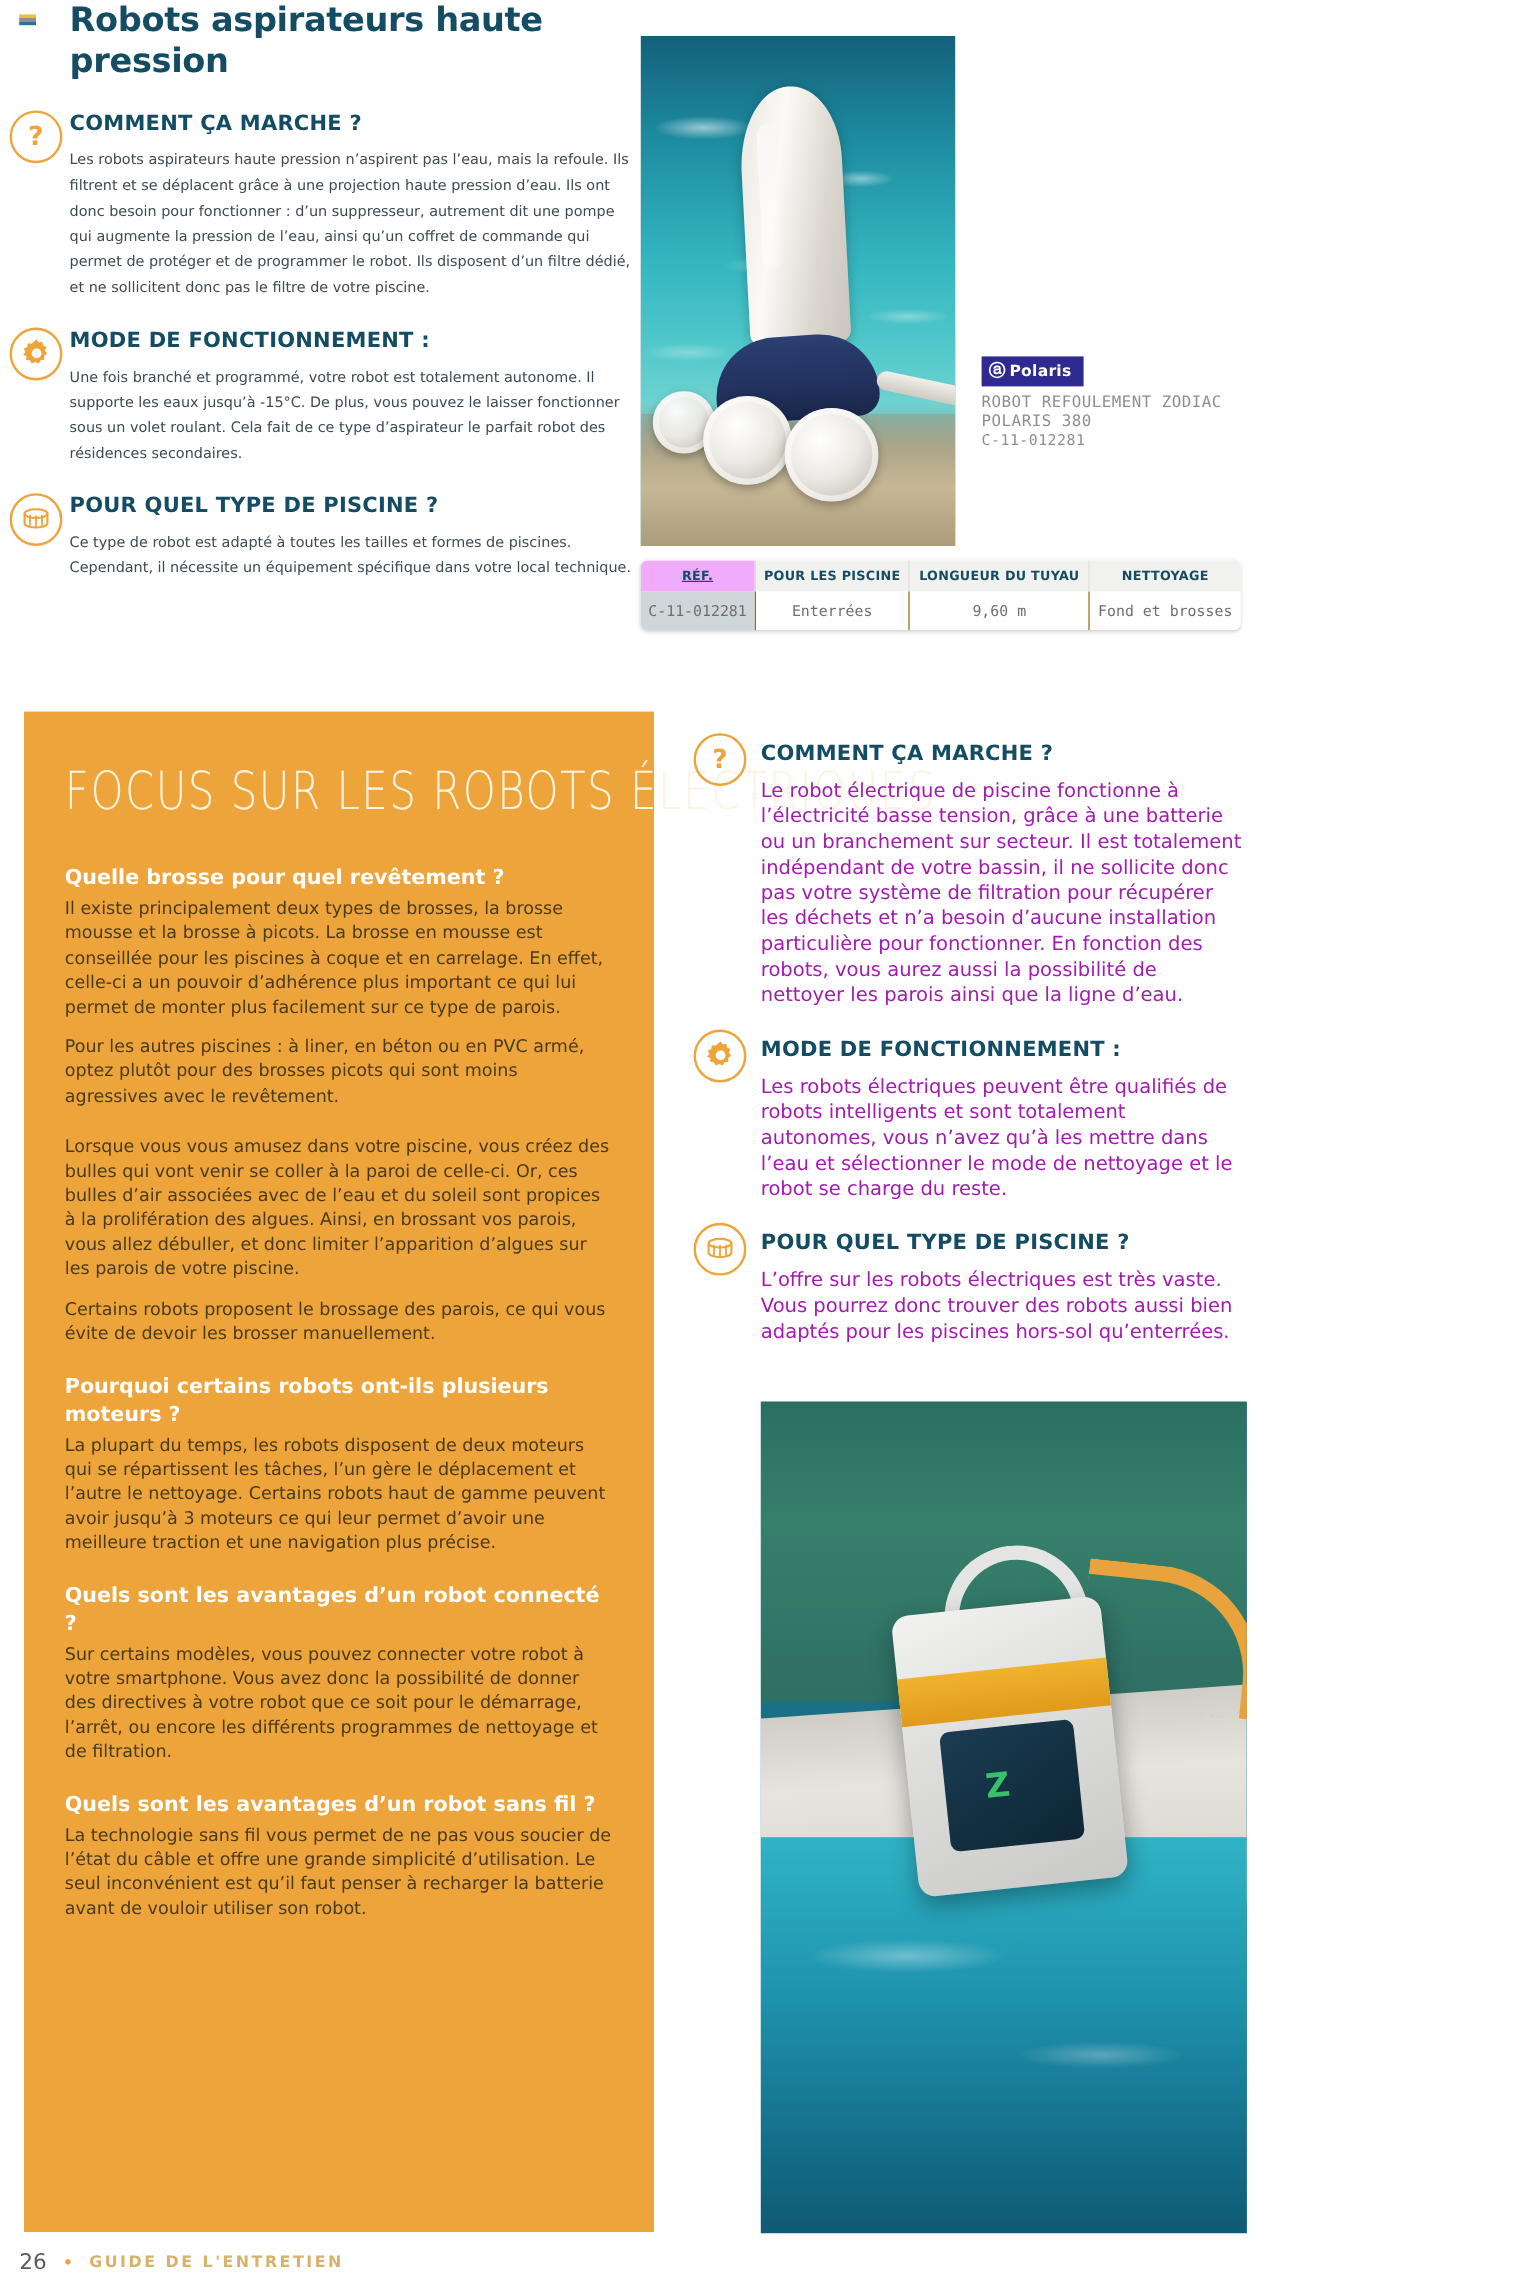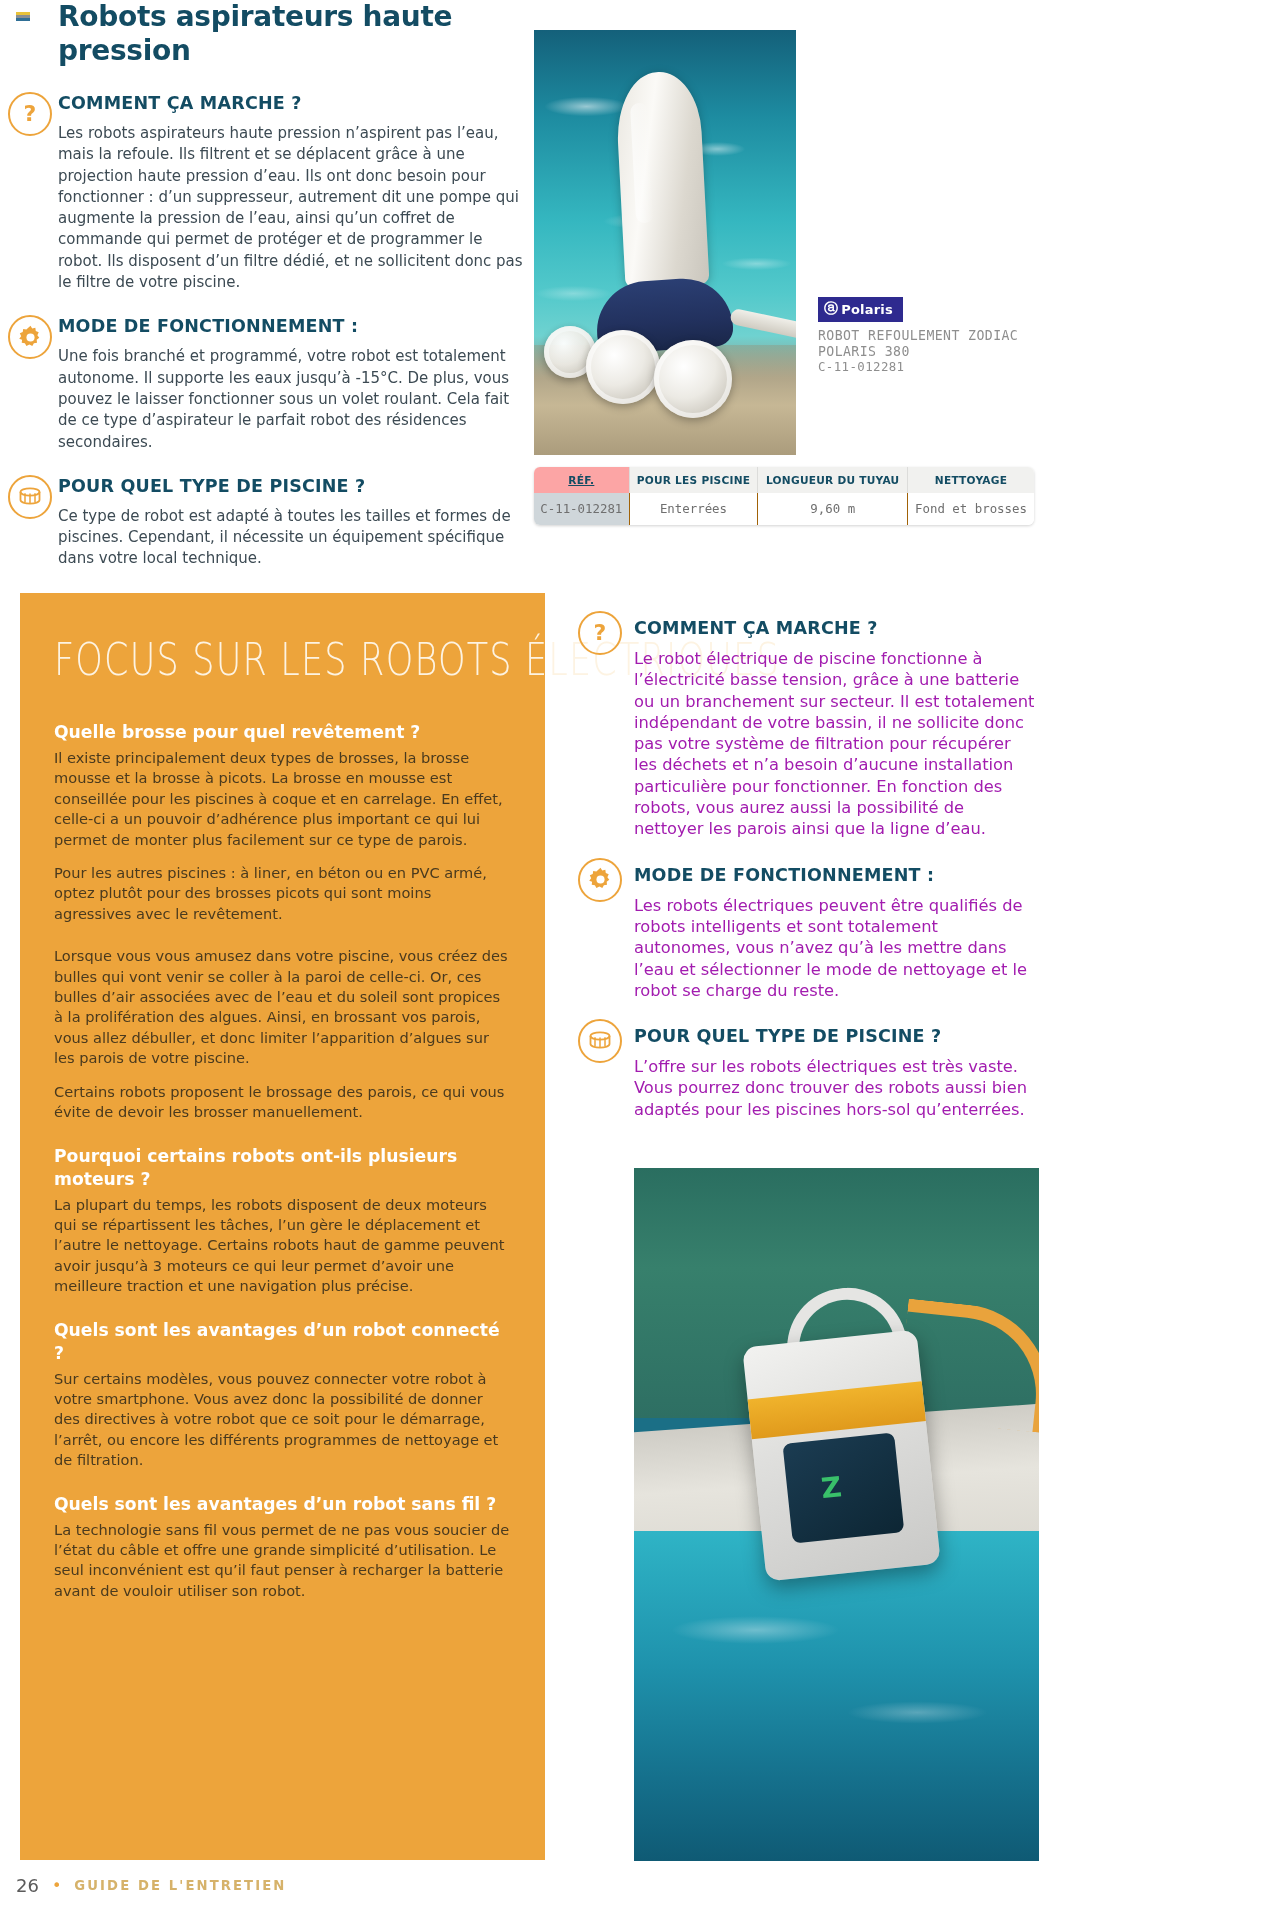--- a/index.html
+++ b/index.html
@@ -54,21 +54,21 @@
   .icon-circle svg { display:block; }
 
   .sec-head {
     font-size: 17.5px;
     font-weight: bold;
     color: #134c63;
     letter-spacing: 0.2px;
     line-height: 22px;
   }
   .sec-body {
-    font-size: 15px;
+    font-size: 12px;
     line-height: 21.3px;
     color: #3c4a53;
     margin-top: 9px;
   }
   .block { position: relative; margin-top: 22px; }
   .block.first { margin-top: 24px; }
 
   
   .photo {
     position: absolute;
@@ -158,21 +158,21 @@
   .spec-table th {
     background: #f1f1ef;
     color: #134c63;
     font-size: 10.6px;
     font-weight: bold;
     letter-spacing: .25px;
     padding: 7px 4px;
     text-align:center;
     border-left: 1px solid #dcdcda;
   }
-  .spec-table th:first-child { background: #fca5a5; border-left:none;text-decoration:underline; }
+  .spec-table th:first-child { background: #f0abfc; border-left:none;text-decoration:underline; }
   .spec-table td {
     font-family: "DejaVu Sans Mono","Liberation Mono",monospace;
     color: #6f6f6f;
     font-size: 12.4px;
     padding: 8px 4px 9px;
     text-align:center;
     border-left: 1px solid #a16207;
     background:#fff;
   }
   .spec-table td:first-child { background:#cfd6da; border-left:none; }

